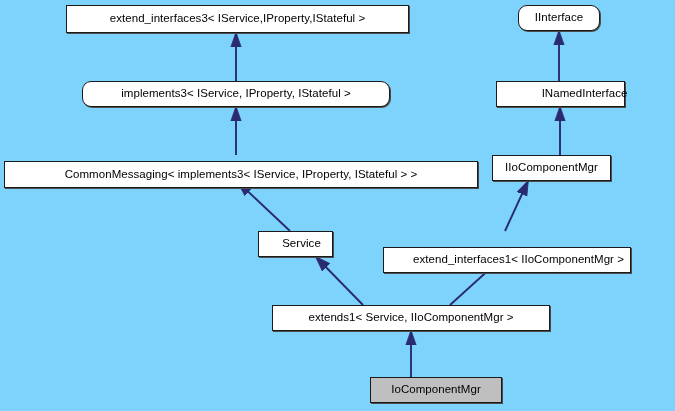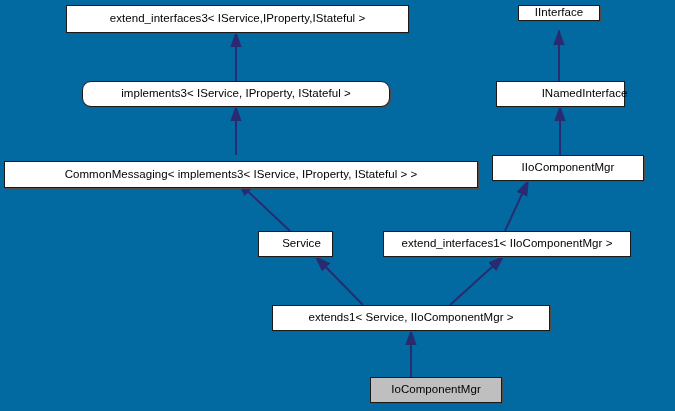--- a/index.html
+++ b/index.html
@@ -45,21 +45,21 @@
     margin-left: 24px;
   }
   .node-label {
     display: block;
     padding: 0 6px;
   }
 </style>
 </head>
 <body>
 
-<div id="diagram-root" style="width: 675px; height: 411px; background: #0369a1;">
+<div id="diagram-root" style="width: 675px; height: 411px; background: #7dd3fc;">
 
   <svg id="edge-layer" viewBox="0 0 675 411" width="675" height="411" xmlns="http://www.w3.org/2000/svg">
     <defs>
       <marker id="uml-arrow" markerWidth="10" markerHeight="10" refX="7.6" refY="3.4" orient="auto" markerUnits="strokeWidth">
         <path d="M0,0.6 L8,3.4 L0,6.2 z" fill="#2a2a70" stroke="#2a2a70" stroke-width="0.4"></path>
       </marker>
     </defs>
     <g id="edges-group">
         <line x1="236" y1="81" x2="236" y2="33" stroke="#2a2a70" stroke-width="1.9" marker-end="url(#uml-arrow)"></line>
         <line x1="559" y1="81" x2="559" y2="31" stroke="#2a2a70" stroke-width="1.9" marker-end="url(#uml-arrow)"></line>
@@ -70,39 +70,39 @@
         <line x1="363" y1="305" x2="316" y2="257" stroke="#2a2a70" stroke-width="1.9" marker-end="url(#uml-arrow)"></line>
         <line x1="450" y1="305" x2="503" y2="257" stroke="#2a2a70" stroke-width="1.9" marker-end="url(#uml-arrow)"></line>
         <line x1="411" y1="377" x2="411" y2="331" stroke="#2a2a70" stroke-width="1.9" marker-end="url(#uml-arrow)"></line>
       </g>
   </svg>
 
   <div id="nodes-layer">
       <div class="node" style="left: 66px; top: 5px; width: 343px; height: 28px; border-color: rgb(26, 26, 26); background: rgb(255, 255, 255); color: rgb(0, 0, 0); box-shadow: rgb(77, 77, 77) 1px 1px 0px 0px;">
         <span class="node-label">extend_interfaces3&lt; IService,IProperty,IStateful &gt;</span>
       </div>
-      <div class="node" style="left: 518px; top: 5px; width: 82px; height: 16px; border-color: rgb(26, 26, 26); background: rgb(255, 255, 255); color: rgb(0, 0, 0); box-shadow: rgb(77, 77, 77) 1px 1px 0px 0px;">
+      <div class="node" style="left: 518px; top: 5px; width: 82px; height: 26px; border-color: rgb(26, 26, 26); background: rgb(255, 255, 255); color: rgb(0, 0, 0); box-shadow: rgb(77, 77, 77) 1px 1px 0px 0px; border-radius: 9px;">
         <span class="node-label">IInterface</span>
       </div>
       <div class="node" style="left: 82px; top: 81px; width: 308px; height: 26px; border-color: rgb(26, 26, 26); background: rgb(255, 255, 255); color: rgb(0, 0, 0); box-shadow: rgb(77, 77, 77) 1px 1px 0px 0px; border-radius: 9px;">
         <span class="node-label">implements3&lt; IService, IProperty, IStateful &gt;</span>
       </div>
       <div class="node" style="left: 496px; top: 81px; width: 129px; height: 26px; border-color: rgb(26, 26, 26); background: rgb(255, 255, 255); color: rgb(0, 0, 0); box-shadow: rgb(77, 77, 77) 1px 1px 0px 0px; padding-left: 48px;">
         <span class="node-label">INamedInterface</span>
       </div>
       <div class="node" style="left: 4px; top: 161px; width: 474px; height: 27px; border-color: rgb(26, 26, 26); background: rgb(255, 255, 255); color: rgb(0, 0, 0); box-shadow: rgb(77, 77, 77) 1px 1px 0px 0px;">
         <span class="node-label">CommonMessaging&lt; implements3&lt; IService, IProperty, IStateful &gt; &gt;</span>
       </div>
-      <div class="node" style="left: 492px; top: 155px; width: 152px; height: 26px; border-color: rgb(26, 26, 26); background: rgb(255, 255, 255); color: rgb(0, 0, 0); box-shadow: rgb(77, 77, 77) 1px 1px 0px 0px;">
+      <div class="node" style="left: 492px; top: 155px; width: 119px; height: 26px; border-color: rgb(26, 26, 26); background: rgb(255, 255, 255); color: rgb(0, 0, 0); box-shadow: rgb(77, 77, 77) 1px 1px 0px 0px;">
         <span class="node-label">IIoComponentMgr</span>
       </div>
       <div class="node" style="left: 258px; top: 231px; width: 75px; height: 26px; border-color: rgb(26, 26, 26); background: rgb(255, 255, 255); color: rgb(0, 0, 0); box-shadow: rgb(77, 77, 77) 1px 1px 0px 0px; padding-left: 12px;">
         <span class="node-label">Service</span>
       </div>
-      <div class="node" style="left: 383px; top: 231px; width: 248px; height: 26px; border-color: rgb(26, 26, 26); background: rgb(255, 255, 255); color: rgb(0, 0, 0); box-shadow: rgb(77, 77, 77) 1px 1px 0px 0px;">
+      <div class="node" style="left: 383px; top: 247px; width: 248px; height: 26px; border-color: rgb(26, 26, 26); background: rgb(255, 255, 255); color: rgb(0, 0, 0); box-shadow: rgb(77, 77, 77) 1px 1px 0px 0px; justify-content: flex-end;">
         <span class="node-label">extend_interfaces1&lt; IIoComponentMgr &gt;</span>
       </div>
       <div class="node" style="left: 272px; top: 305px; width: 278px; height: 26px; border-color: rgb(26, 26, 26); background: rgb(255, 255, 255); color: rgb(0, 0, 0); box-shadow: rgb(77, 77, 77) 1px 1px 0px 0px;">
         <span class="node-label">extends1&lt; Service, IIoComponentMgr &gt;</span>
       </div>
       <div class="node highlight" style="left: 346px; top: 377px; width: 132px; height: 26px; border-color: rgb(26, 26, 26); background: rgb(191, 191, 191); color: rgb(0, 0, 0); box-shadow: rgb(77, 77, 77) 1px 1px 0px 0px;">
         <span class="node-label">IoComponentMgr</span>
       </div>
     </div>
 

